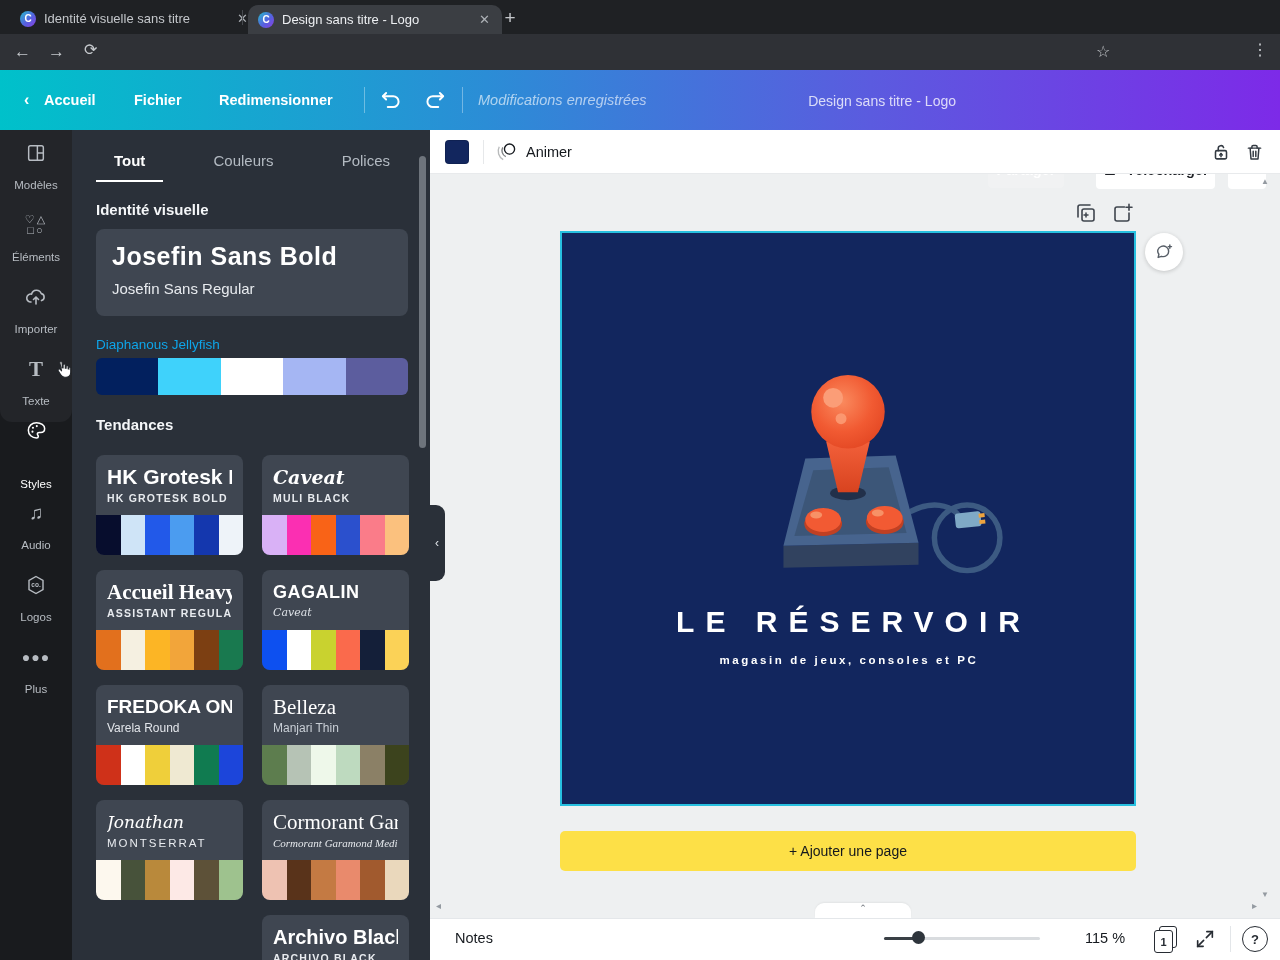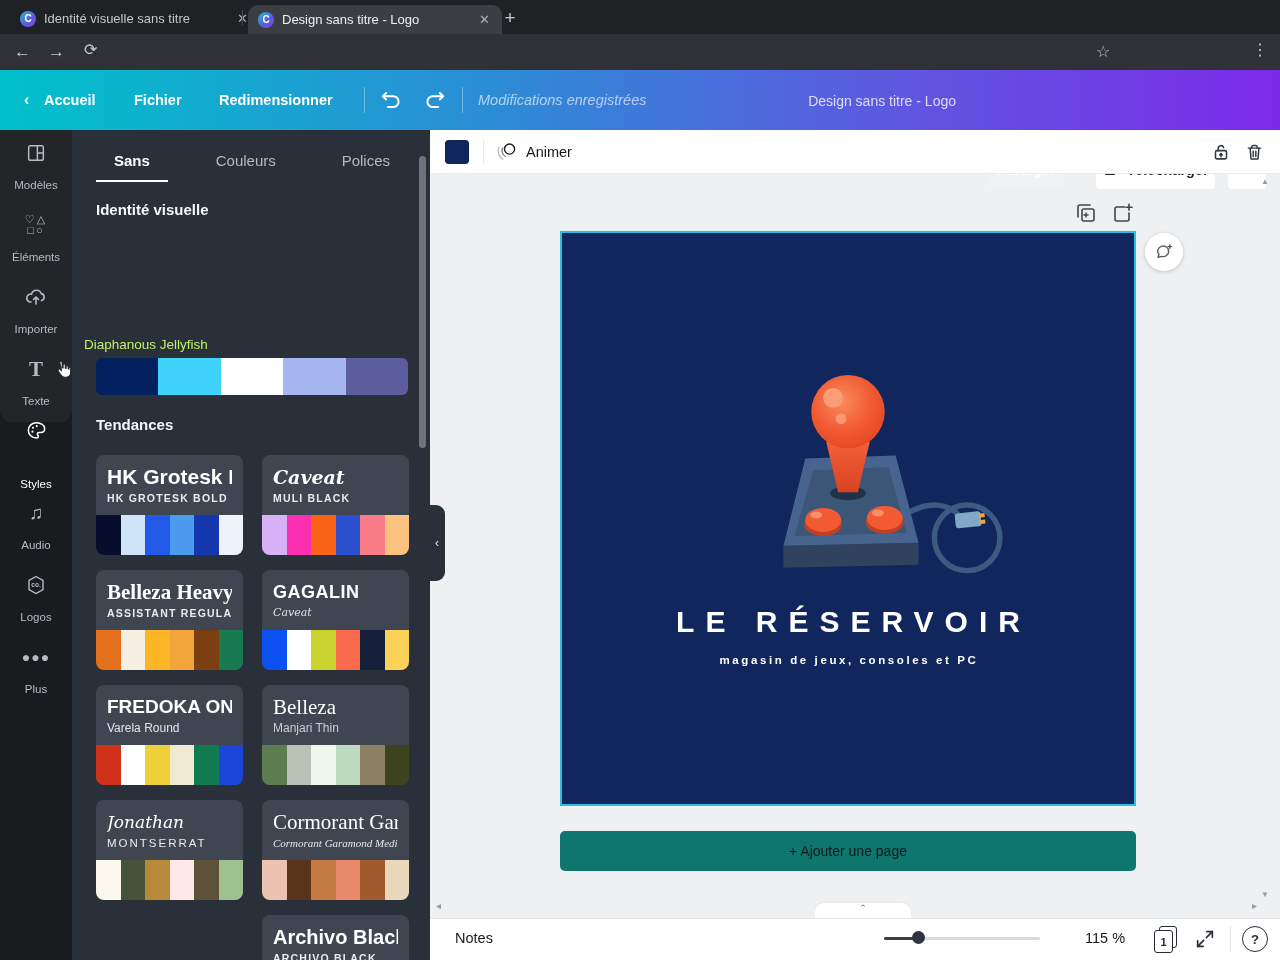--- a/index.html
+++ b/index.html
@@ -57,21 +57,21 @@
 
   
   #panel{left:72px;top:130px;width:358px;height:830px;background:#2a3039;overflow:hidden;}
   .ptab-row{position:absolute;left:24px;top:14px;width:312px;display:flex;justify-content:space-between;}
   .ptab{font-size:15px;color:#b3bac2;padding:8px 18px 11px 18px;border-bottom:2.5px solid transparent;}
   .ptab.active{color:#fff;border-bottom-color:#fff;font-weight:bold;}
   .psec-title{position:absolute;left:24px;font-size:15px;font-weight:bold;color:#f4f6f8;}
   #brand-card{position:absolute;left:24px;top:99px;width:312px;height:87px;background:#3f4651;border-radius:8px;box-sizing:border-box;padding:13px 16px;}
   #brand-primary{font-size:25px;font-weight:bold;color:#fff;letter-spacing:.5px;}
   #brand-secondary{font-size:15px;color:#e8ebef;margin-top:9px;}
-  #brand-palette-name{position:absolute;left:12px;top:207px;font-size:13.5px;color:#bef264;}
+  #brand-palette-name{position:absolute;left:24px;top:207px;font-size:13.5px;color:#0ea5e9;}
   #brand-palette{position:absolute;left:24px;top:228px;width:312px;height:37px;border-radius:6px;overflow:hidden;display:flex;}
   .swatch{flex:1;}
   #trend-cards{position:absolute;left:24px;top:325px;width:313px;height:520px;}
   .tcard{position:absolute;width:147px;height:100px;background:#3f4651;border-radius:8px;overflow:hidden;}
   .tc-label{height:60px;padding:9px 11px 0 11px;box-sizing:border-box;}
   .tc-primary{color:#fff;white-space:nowrap;overflow:hidden;line-height:26px;}
   .tc-secondary{white-space:nowrap;overflow:hidden;margin-top:1px;line-height:14px;}
   .tc-palette{position:absolute;left:0;bottom:0;width:100%;height:40px;display:flex;}
   .tp-sans-bold{font-weight:bold;font-size:21px}
   .tp-script{font-family:"DejaVu Serif",serif;font-style:italic;font-weight:bold;font-size:19px}
@@ -100,21 +100,21 @@
   #animate-label{font-size:14.5px;color:#15191e;}
   .icon-btn{width:26px;height:26px;display:flex;align-items:center;justify-content:center;}
 
   #page{left:560px;top:231px;width:576px;height:575px;box-sizing:border-box;}
   #page-title{position:absolute;left:0;top:372px;width:100%;text-align:center;color:#fff;
     font-weight:bold;font-size:30px;letter-spacing:11px;padding-left:11px;box-sizing:border-box;white-space:nowrap;}
   #page-subtitle{position:absolute;left:0;top:421px;width:100%;text-align:center;color:#fff;
     font-weight:bold;font-size:11.5px;letter-spacing:2.6px;padding-left:2px;box-sizing:border-box;}
   #comment-btn{left:1145px;top:233px;width:38px;height:38px;border-radius:50%;background:#fff;
     box-shadow:0 1px 4px rgba(0,0,0,.18);display:flex;align-items:center;justify-content:center;}
-  #addpage-btn{left:560px;top:831px;width:576px;height:40px;background:#0f766e;border-radius:5px;
+  #addpage-btn{left:560px;top:831px;width:576px;height:40px;background:#fde047;border-radius:5px;
     display:flex;align-items:center;justify-content:center;font-size:14px;color:#14181d;}
   .scroll-glyph{color:#949aa1;font-size:10px;line-height:10px;}
   #notch{left:815px;top:903px;width:96px;height:15px;background:#fff;border-radius:9px 9px 0 0;
     display:flex;align-items:flex-start;justify-content:center;color:#6a7077;font-size:9px;box-shadow:0 -1px 2px rgba(0,0,0,.05);}
 
   
   #bottombar{left:430px;top:918px;width:850px;height:42px;background:#fff;border-top:1px solid #e4e7ea;box-sizing:border-box;}
   #notes-label{left:455px;top:930px;font-size:14.5px;color:#15191e;}
   #zoom-track{left:884px;top:937px;width:156px;height:3px;background:#d9dcdf;border-radius:2px;}
   #zoom-fill{left:884px;top:937px;width:34px;height:3px;background:#3a4046;border-radius:2px;}
@@ -291,25 +291,29 @@
       <span class="rlb">Plus</span>
     </div>
   </div>
 
 <svg class="abs" id="hand-cursor" viewBox="0 0 24 26">
   <path d="M8.5 5 a1.3 1.3 0 0 1 2.6 0 v5.6 l1 .1 V7.6 a1.2 1.2 0 0 1 2.4 0 v3.4 l.9.1 v-2 a1.1 1.1 0 0 1 2.2 0 v2.6 l.8.2 v-1.2 a1 1 0 0 1 2 0 v4.8 c0 3.4-2.1 5.4-5.3 5.4 h-1.3 c-2 0-3.3-.9-4.3-2.6 l-2.6-4.2 c-.5-.8-.3-1.7.4-2.1 .7-.4 1.5-.2 2 .5 l1.2 1.8 Z" fill="#ffffff" stroke="#24282d" stroke-width="1.2"></path>
 </svg>
 
 <div class="abs" id="panel">
   <div class="ptab-row">
-    <span class="ptab active">Sans</span>
+    <span class="ptab active">Tout</span>
     <span class="ptab">Couleurs</span>
     <span class="ptab">Polices</span>
   </div>
   <div class="psec-title" style="top:71px;">Identité visuelle</div>
+  <div id="brand-card">
+    <div id="brand-primary">Josefin Sans Bold</div>
+    <div id="brand-secondary">Josefin Sans Regular</div>
+  </div>
   <div id="brand-palette-name">Diaphanous Jellyfish</div>
   <div id="brand-palette">
       <div class="swatch" style="background: rgb(2, 32, 94);"></div>
       <div class="swatch" style="background: rgb(63, 210, 251);"></div>
       <div class="swatch" style="background: rgb(255, 255, 255);"></div>
       <div class="swatch" style="background: rgb(165, 182, 243);"></div>
       <div class="swatch" style="background: rgb(92, 93, 158);"></div>
     </div>
   <div class="psec-title" style="top:286px;">Tendances</div>
   <div id="trend-cards">
@@ -336,21 +340,21 @@
           <div class="swatch" style="background: rgb(217, 177, 246);"></div>
           <div class="swatch" style="background: rgb(251, 47, 178);"></div>
           <div class="swatch" style="background: rgb(249, 99, 23);"></div>
           <div class="swatch" style="background: rgb(43, 80, 205);"></div>
           <div class="swatch" style="background: rgb(250, 124, 137);"></div>
           <div class="swatch" style="background: rgb(251, 193, 126);"></div>
         </div>
       </div>
       <div class="tcard" style="left: 0px; top: 115px;">
         <div class="tc-label">
-          <div class="tc-primary tp-serif-bold">Belleza Heavy</div>
+          <div class="tc-primary tp-serif-bold">Accueil Heavy</div>
           <div class="tc-secondary ts-caps">ASSISTANT REGULAR</div>
         </div>
         <div class="tc-palette">
           <div class="swatch" style="background: rgb(226, 112, 29);"></div>
           <div class="swatch" style="background: rgb(245, 240, 225);"></div>
           <div class="swatch" style="background: rgb(252, 181, 37);"></div>
           <div class="swatch" style="background: rgb(242, 165, 58);"></div>
           <div class="swatch" style="background: rgb(124, 63, 18);"></div>
           <div class="swatch" style="background: rgb(25, 121, 79);"></div>
         </div>

